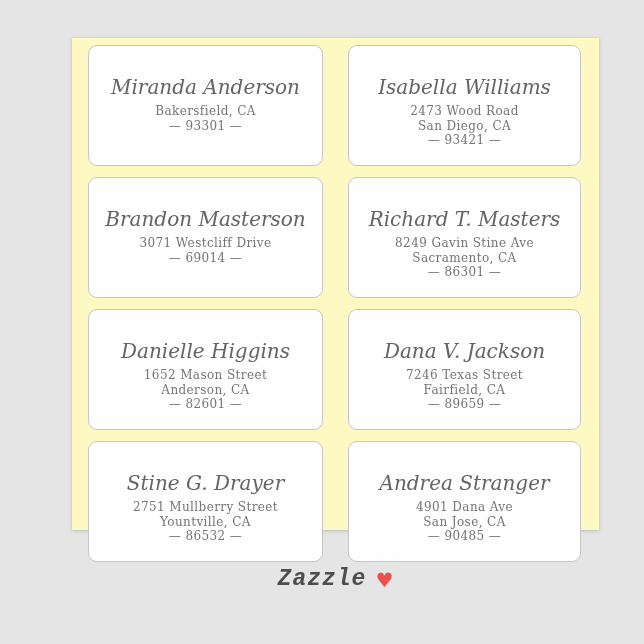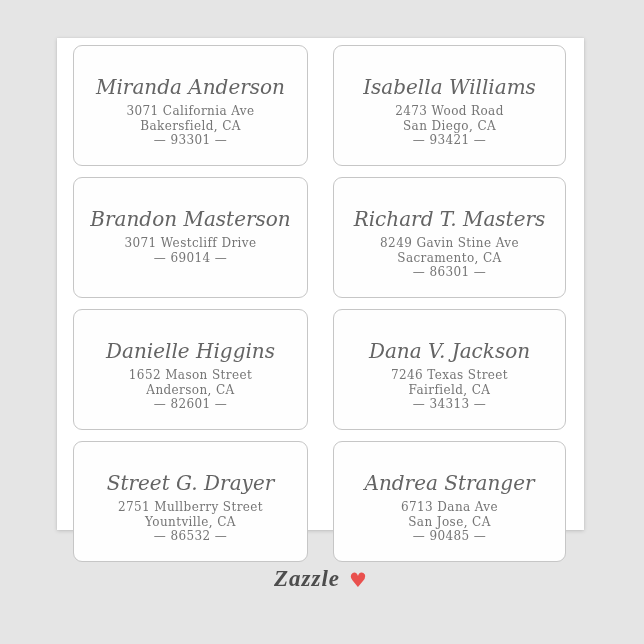--- a/index.html
+++ b/index.html
@@ -6,25 +6,25 @@
   .canvas {
     position: relative;
     width: 644px;
     height: 644px;
     background: #e5e5e5;
     overflow: hidden;
     font-family: "DejaVu Serif", serif;
   }
   .sheet {
     position: absolute;
-    left: 57px;
+    left: 72px;
     top: 38px;
     width: 527px;
     height: 492px;
-    background: #ffffff;
+    background: #fef9c3;
     box-shadow: 0 1px 4px rgba(0,0,0,0.16), 0 0 1px rgba(0,0,0,0.10);
   }
   .grid {
     position: absolute;
     left: 16px;
     top: 7px;
     display: grid;
     grid-template-columns: 235px 233px;
     grid-auto-rows: 121px;
     column-gap: 25px;
@@ -59,21 +59,21 @@
     left: 0;
     top: 524px;
     width: 527px;
     height: 34px;
     display: flex;
     justify-content: center;
     align-items: center;
     gap: 9px;
   }
   .logo-text {
-    font-family: Liberation Serif, serif;
+    font-family: Liberation Mono, monospace;
     font-weight: bold;
     font-style: italic;
     font-size: 23px;
     letter-spacing: 1px;
     color: #4d4d4d;
   }
   .heart {
     font-family: "DejaVu Sans", sans-serif;
     font-size: 20px;
     color: #e9504e;
@@ -83,21 +83,20 @@
 </style>
 </head>
 <body>
 
 <div class="canvas">
   <div class="sheet">
     <div class="grid">
 
       <div class="label">
         <div class="name">Miranda Anderson</div>
-        <div class="addr">3071 California Ave</div>
         <div class="addr">Bakersfield, CA</div>
         <div class="addr">— 93301 —</div>
       </div>
 
       <div class="label">
         <div class="name">Isabella Williams</div>
         <div class="addr">2473 Wood Road</div>
         <div class="addr">San Diego, CA</div>
         <div class="addr">— 93421 —</div>
       </div>
@@ -119,33 +118,33 @@
         <div class="name">Danielle Higgins</div>
         <div class="addr">1652 Mason Street</div>
         <div class="addr">Anderson, CA</div>
         <div class="addr">— 82601 —</div>
       </div>
 
       <div class="label">
         <div class="name">Dana V. Jackson</div>
         <div class="addr">7246 Texas Street</div>
         <div class="addr">Fairfield, CA</div>
-        <div class="addr">— 34313 —</div>
+        <div class="addr">— 89659 —</div>
       </div>
 
       <div class="label">
-        <div class="name">Street G. Drayer</div>
+        <div class="name">Stine G. Drayer</div>
         <div class="addr">2751 Mullberry Street</div>
         <div class="addr">Yountville, CA</div>
         <div class="addr">— 86532 —</div>
       </div>
 
       <div class="label">
         <div class="name">Andrea Stranger</div>
-        <div class="addr">6713 Dana Ave</div>
+        <div class="addr">4901 Dana Ave</div>
         <div class="addr">San Jose, CA</div>
         <div class="addr">— 90485 —</div>
       </div>
 
     </div>
 
     <div class="branding">
       <span class="logo-text">Zazzle</span>
       <span class="heart">♥</span>
     </div>

